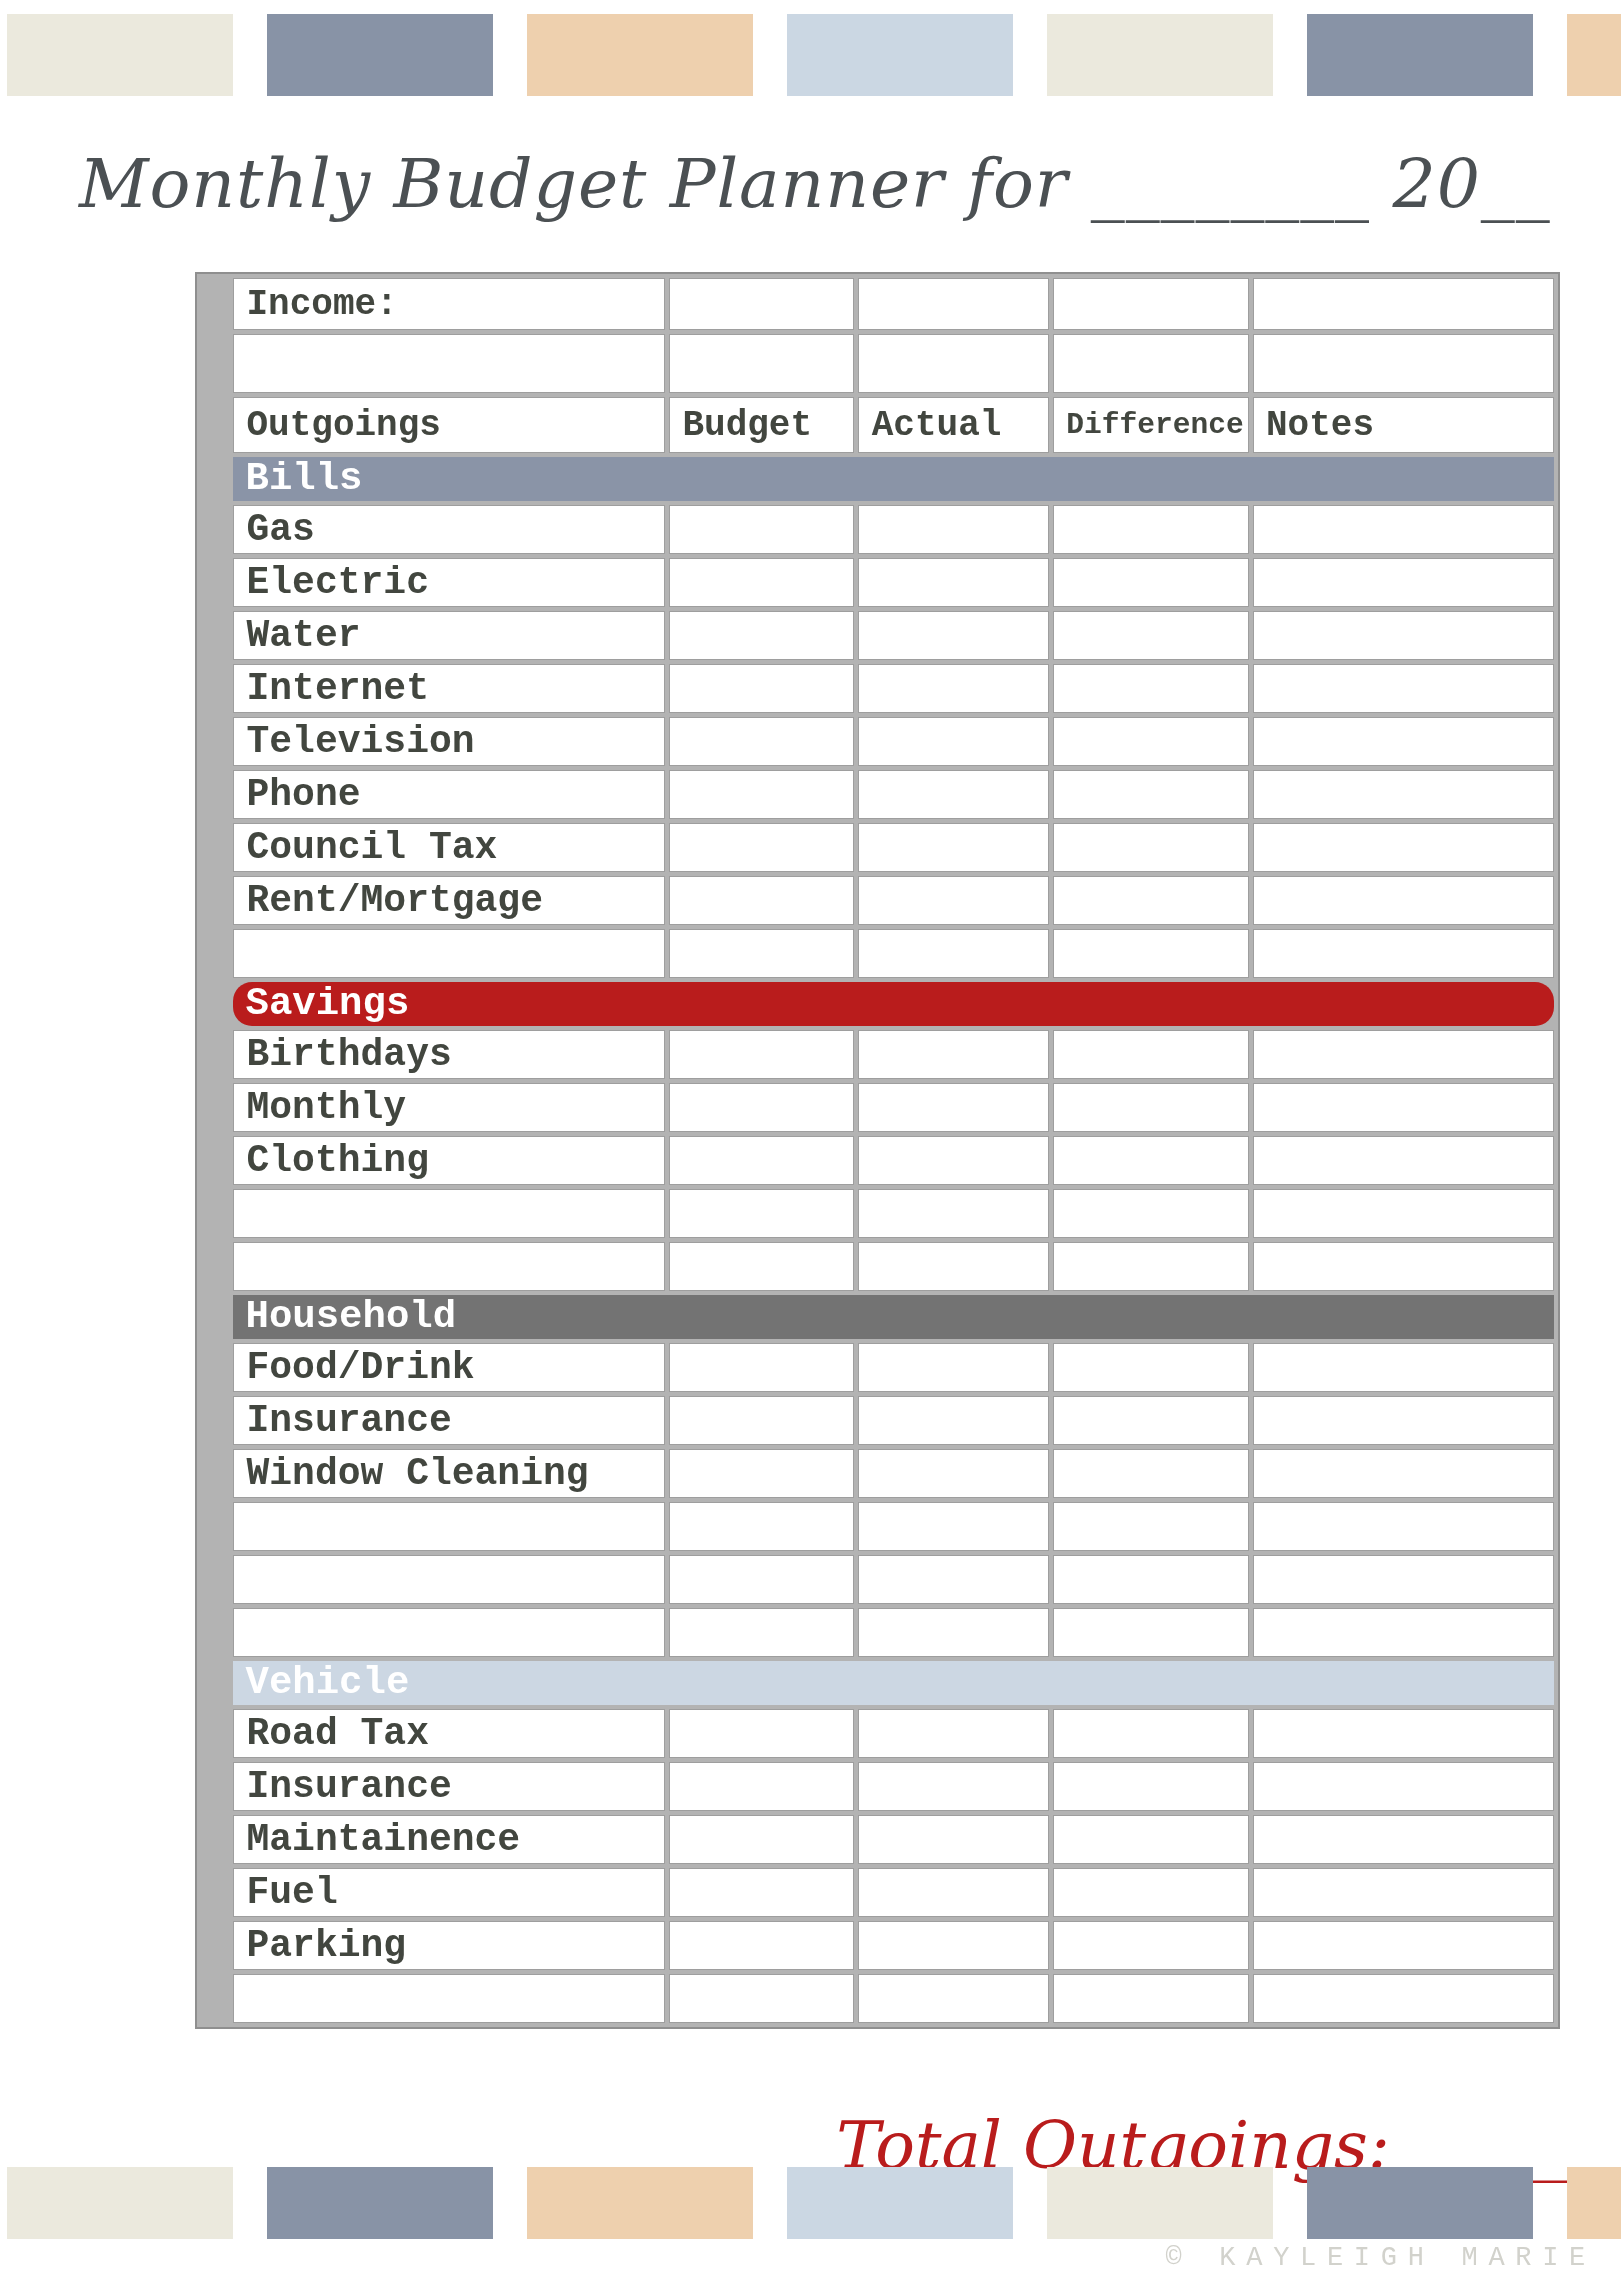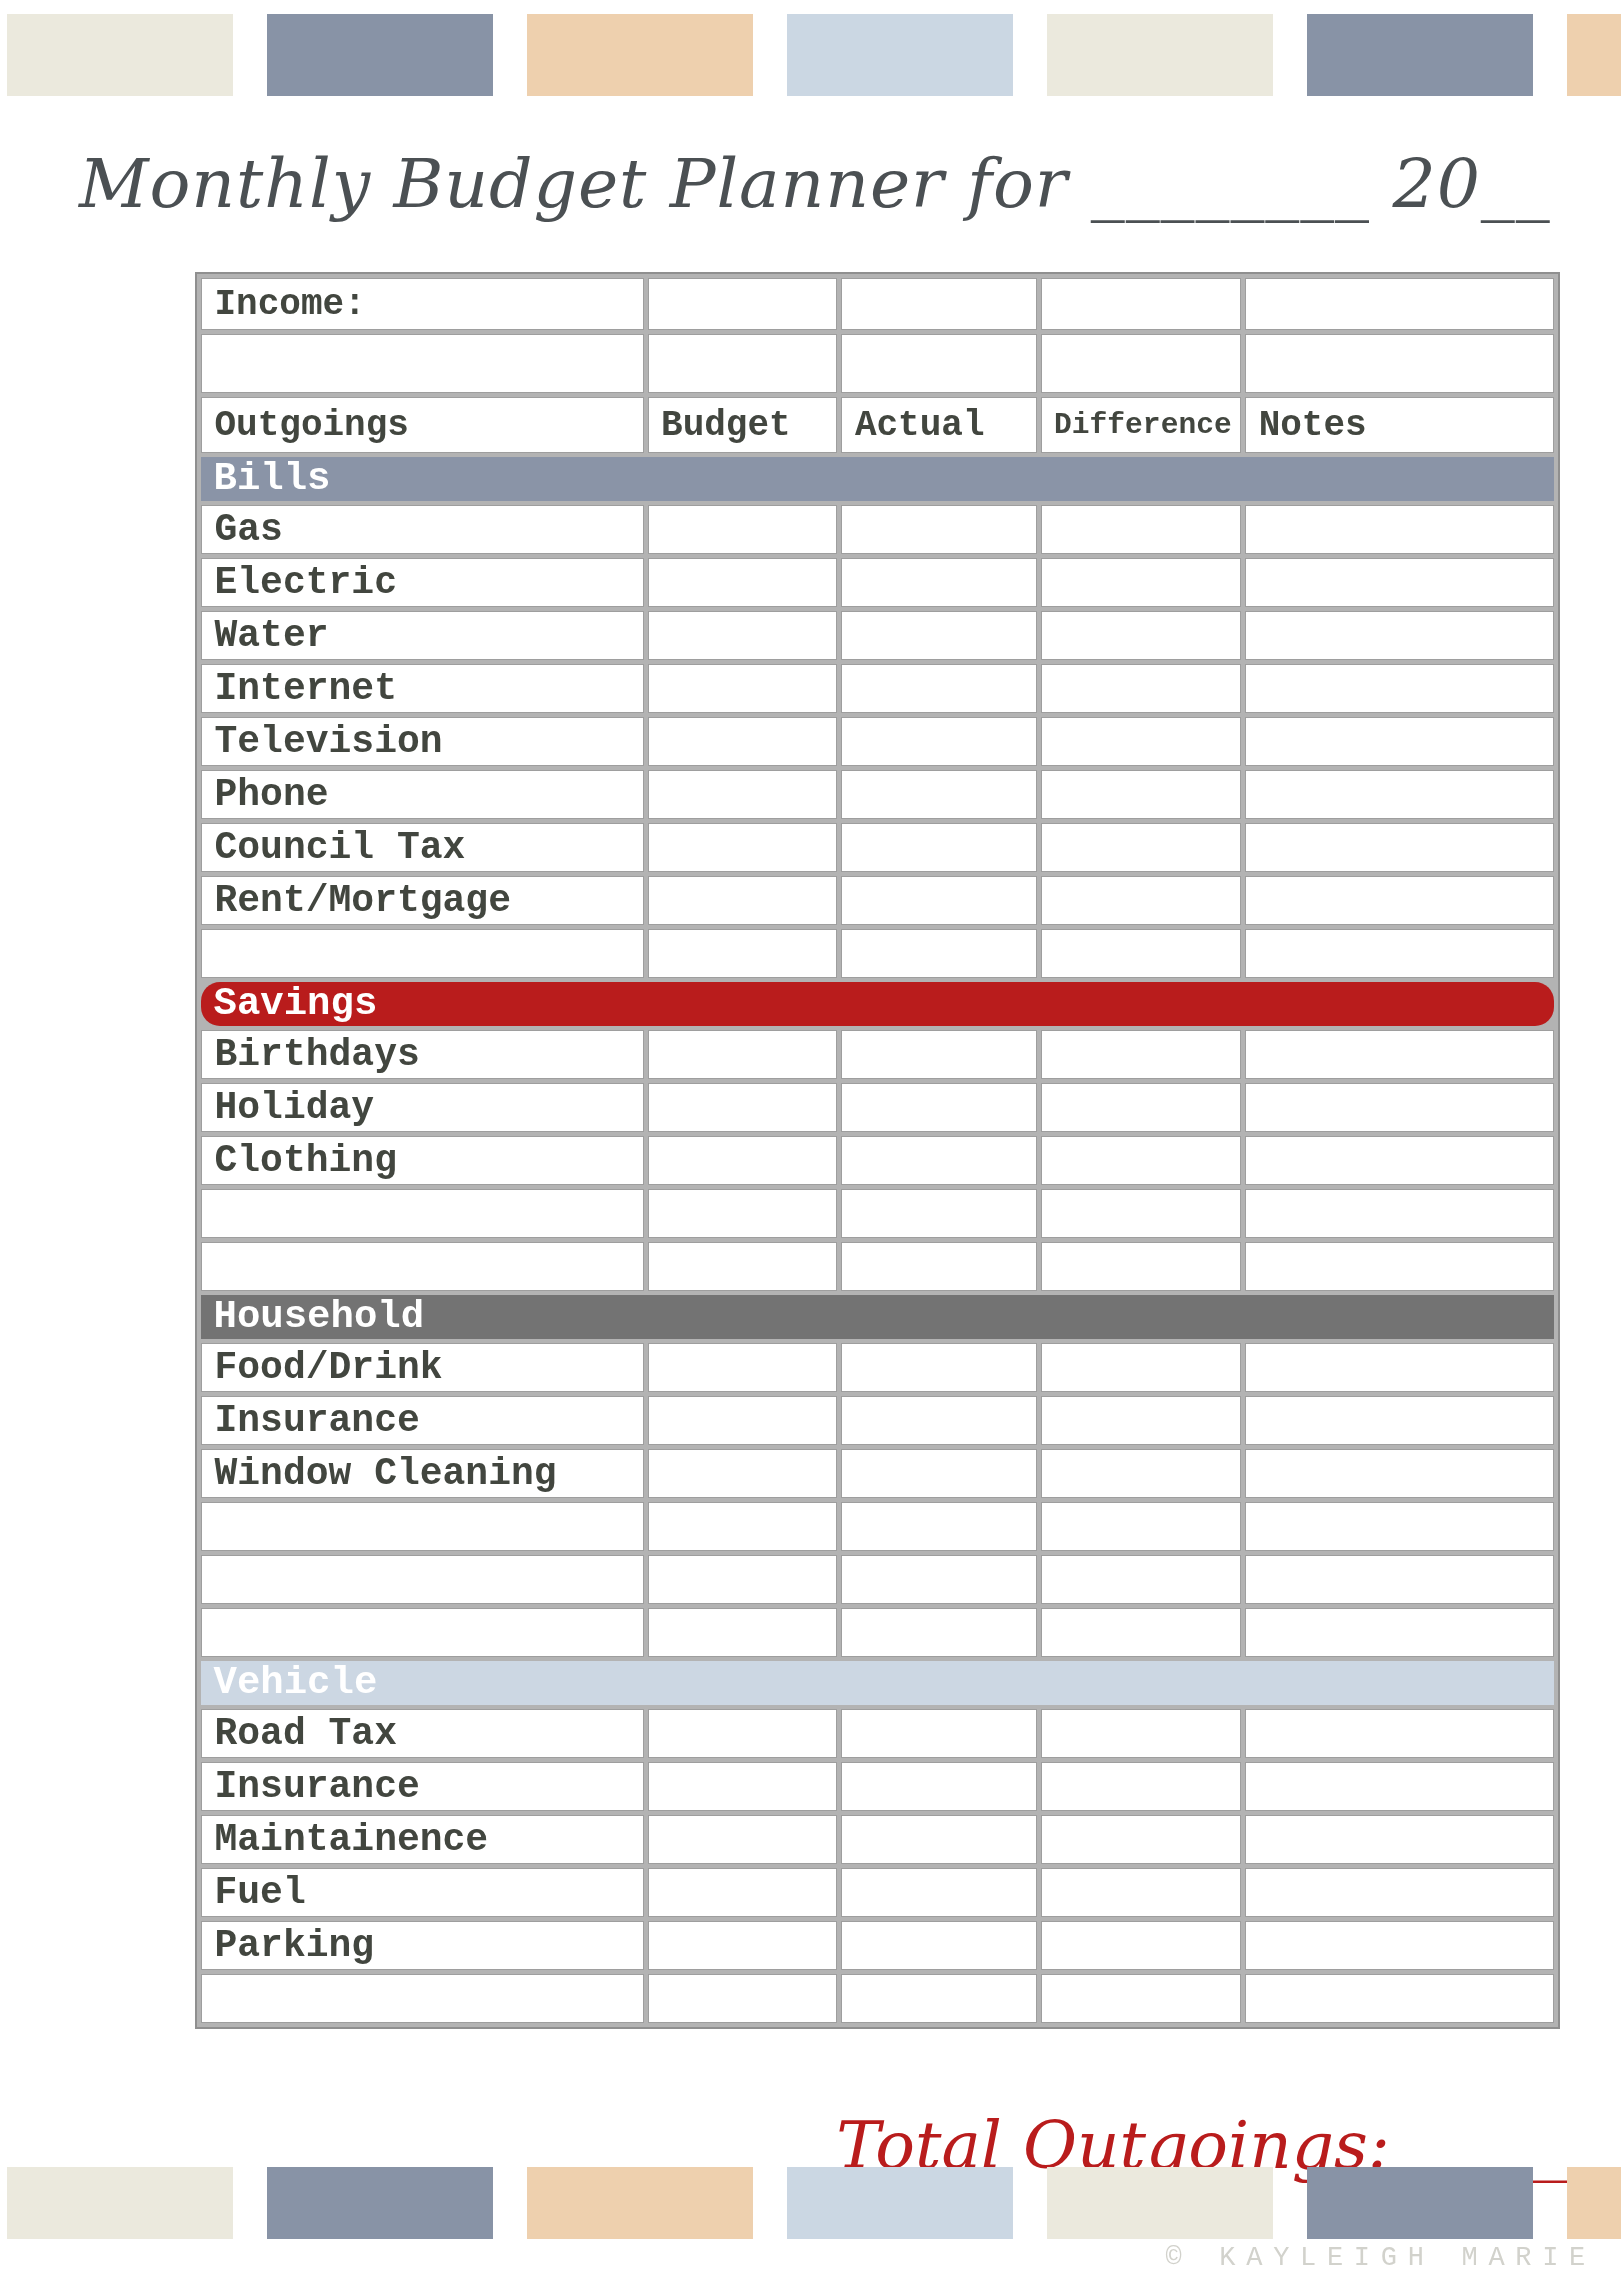--- a/index.html
+++ b/index.html
@@ -14,21 +14,21 @@
   .strip-bottom .block{height:72px;}
 
   
   .title{position:absolute;left:79px;top:136px;margin:0;white-space:nowrap;
          font-family:"DejaVu Serif",serif;font-style:italic;font-weight:400;
          font-size:68px;line-height:1.4;color:#4b5053;letter-spacing:0.9px;}
 
   
   .budget-table{position:absolute;left:195px;top:272px;width:1365px;table-layout:fixed;
                 border-collapse:separate;border-spacing:4.5px;background:#b3b3b3;
-                border:2.7px solid #8f8f8f;}
+                border:2.7px solid #8f8f8f;padding-left:32px;}
   .budget-table td{background:#ffffff;border:0.9px solid #9e9e9e;vertical-align:middle;
                    padding:0 3.6px 0 12.5px;overflow:hidden;white-space:nowrap;
                    font-weight:bold;color:#42463f;}
   tr.r-income td{height:50px;font-size:36px;}
   tr.r-blank td{height:57px;}
   tr.r-colhead td{height:54px;font-size:36px;}
   tr.r-colhead td.small{font-size:29.6px;}
   tr.r-bar td{height:41px;font-size:39px;color:#ffffff;border:0;}
   tr.r-data td{height:47px;font-size:38px;}
 
@@ -163,21 +163,21 @@
       <td colspan="5" style="background-color: #b91c1c; border-radius: 19px;">Savings</td>
     </tr>
     <tr class="r-data">
       <td>Birthdays</td>
       <td></td>
       <td></td>
       <td></td>
       <td></td>
     </tr>
     <tr class="r-data">
-      <td>Holiday</td>
+      <td>Monthly</td>
       <td></td>
       <td></td>
       <td></td>
       <td></td>
     </tr>
     <tr class="r-data">
       <td>Clothing</td>
       <td></td>
       <td></td>
       <td></td>

